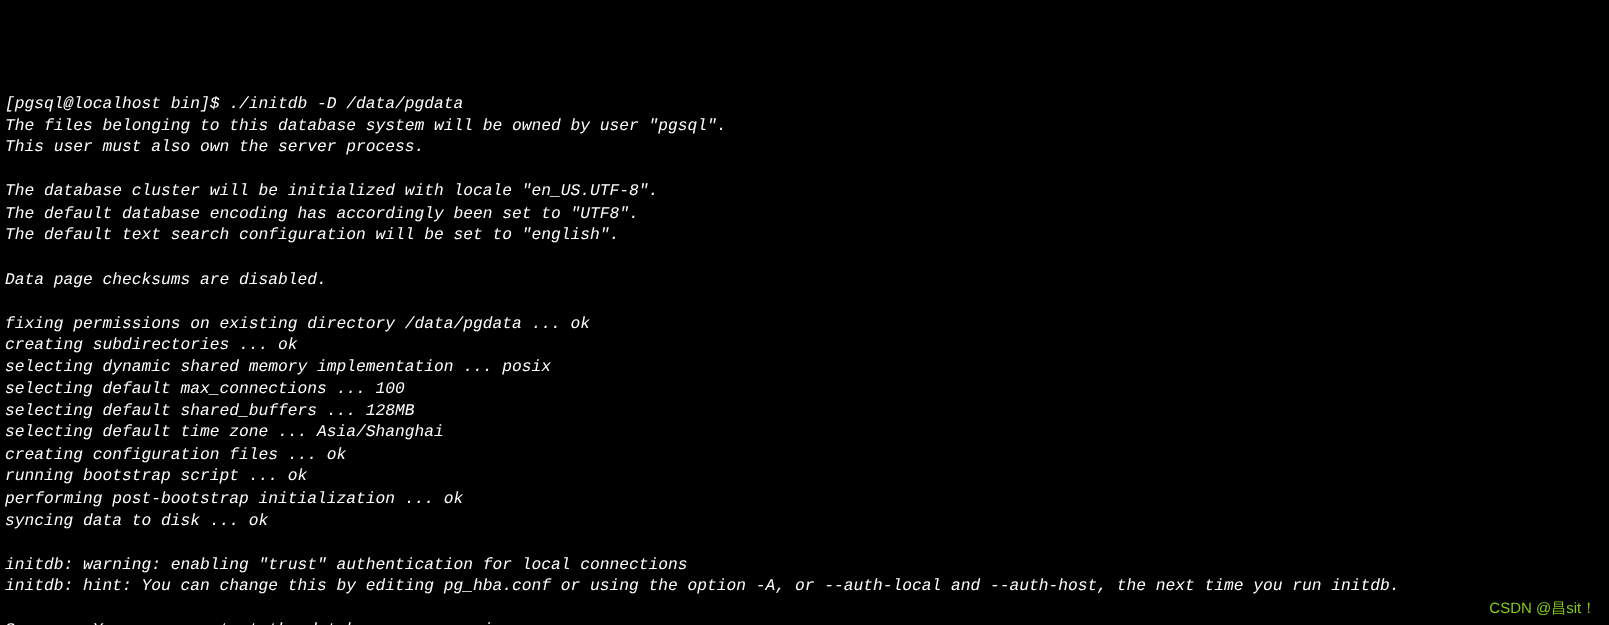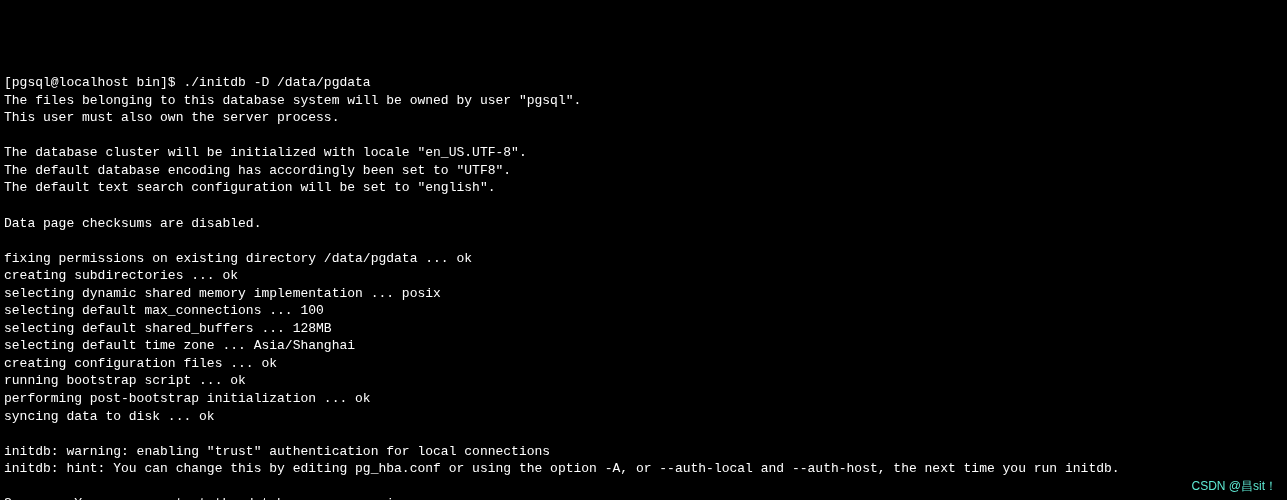--- a/index.html
+++ b/index.html
@@ -15,26 +15,27 @@
       line-height: 1.35;
       padding: 4px;
       width: 1287px;
       height: 500px;
       overflow: hidden;
       position: relative;
       white-space: pre;
     }
     .terminal-line {
       display: block;
+      font-style: italic;
     }
     .watermark {
       position: absolute;
       bottom: 6px;
       right: 10px;
-      color: #5eead4;
+      color: #84cc16;
       font-size: 12px;
       font-family: sans-serif;
     }
   </style>
 </head>
 <body>
 
 
 
 <div id="terminal-output"><span class="terminal-line">[pgsql@localhost bin]$ ./initdb -D /data/pgdata</span><span class="terminal-line">The files belonging to this database system will be owned by user "pgsql".</span><span class="terminal-line">This user must also own the server process.</span><span class="terminal-line">&nbsp;</span><span class="terminal-line">The database cluster will be initialized with locale "en_US.UTF-8".</span><span class="terminal-line">The default database encoding has accordingly been set to "UTF8".</span><span class="terminal-line">The default text search configuration will be set to "english".</span><span class="terminal-line">&nbsp;</span><span class="terminal-line">Data page checksums are disabled.</span><span class="terminal-line">&nbsp;</span><span class="terminal-line">fixing permissions on existing directory /data/pgdata ... ok</span><span class="terminal-line">creating subdirectories ... ok</span><span class="terminal-line">selecting dynamic shared memory implementation ... posix</span><span class="terminal-line">selecting default max_connections ... 100</span><span class="terminal-line">selecting default shared_buffers ... 128MB</span><span class="terminal-line">selecting default time zone ... Asia/Shanghai</span><span class="terminal-line">creating configuration files ... ok</span><span class="terminal-line">running bootstrap script ... ok</span><span class="terminal-line">performing post-bootstrap initialization ... ok</span><span class="terminal-line">syncing data to disk ... ok</span><span class="terminal-line">&nbsp;</span><span class="terminal-line">initdb: warning: enabling "trust" authentication for local connections</span><span class="terminal-line">initdb: hint: You can change this by editing pg_hba.conf or using the option -A, or --auth-local and --auth-host, the next time you run initdb.</span><span class="terminal-line">&nbsp;</span><span class="terminal-line">Success. You can now start the database server using:</span></div>

